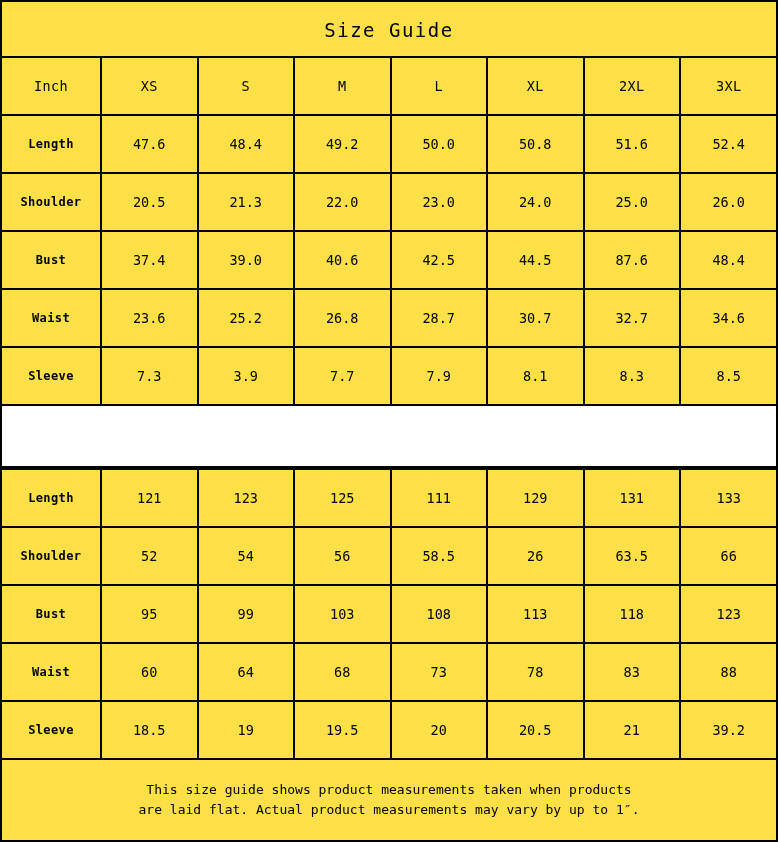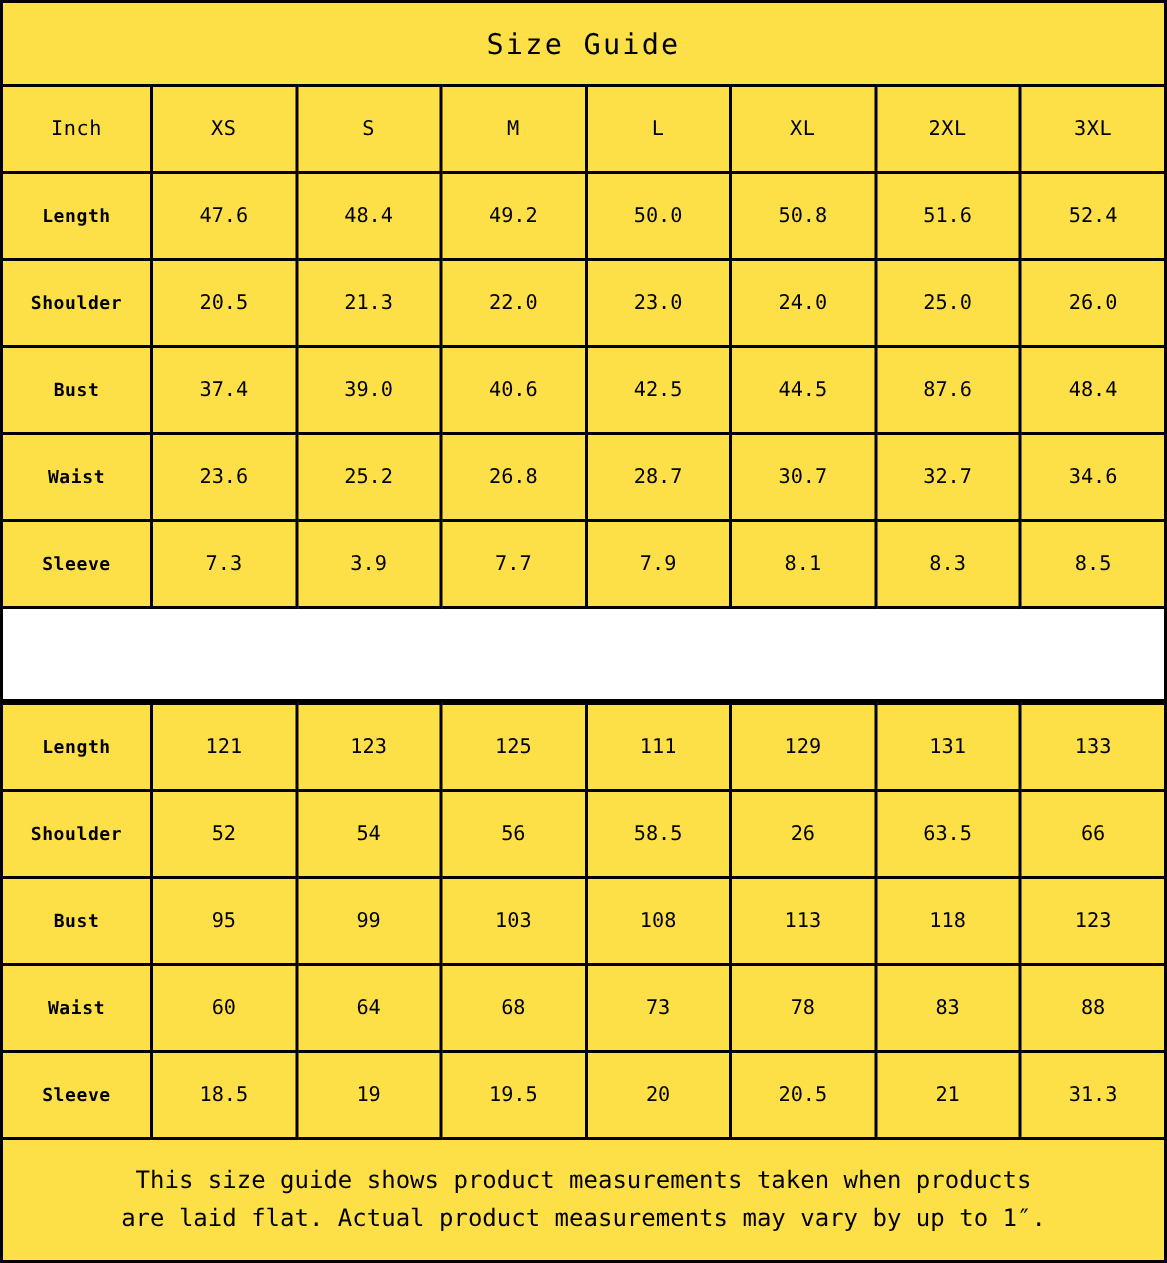--- a/index.html
+++ b/index.html
@@ -70,21 +70,21 @@
     background: #ffffff;
     border-bottom: 2px solid #000000;
   }
   .footnote {
     flex: 1;
     display: flex;
     flex-direction: column;
     align-items: center;
     justify-content: center;
     font-family: "DejaVu Sans Mono", monospace;
-    font-size: 16px;
+    font-size: 13px;
     line-height: 1.55;
     text-align: center;
     padding: 0 18px;
   }
   .footnote div { white-space: nowrap; }
 </style>
 </head>
 <body>
 
 <div class="page">
@@ -221,21 +221,21 @@
         <td>88</td>
       </tr>
       <tr>
         <td class="rowhead">Sleeve</td>
         <td>18.5</td>
         <td>19</td>
         <td>19.5</td>
         <td>20</td>
         <td>20.5</td>
         <td>21</td>
-        <td>31.3</td>
+        <td>39.2</td>
       </tr>
     </tbody>
   </table>
 
   <div class="footnote">
     <div>This size guide shows product measurements taken when products</div>
     <div>are laid flat. Actual product measurements may vary by up to 1″.</div>
   </div>
 
 </div>

